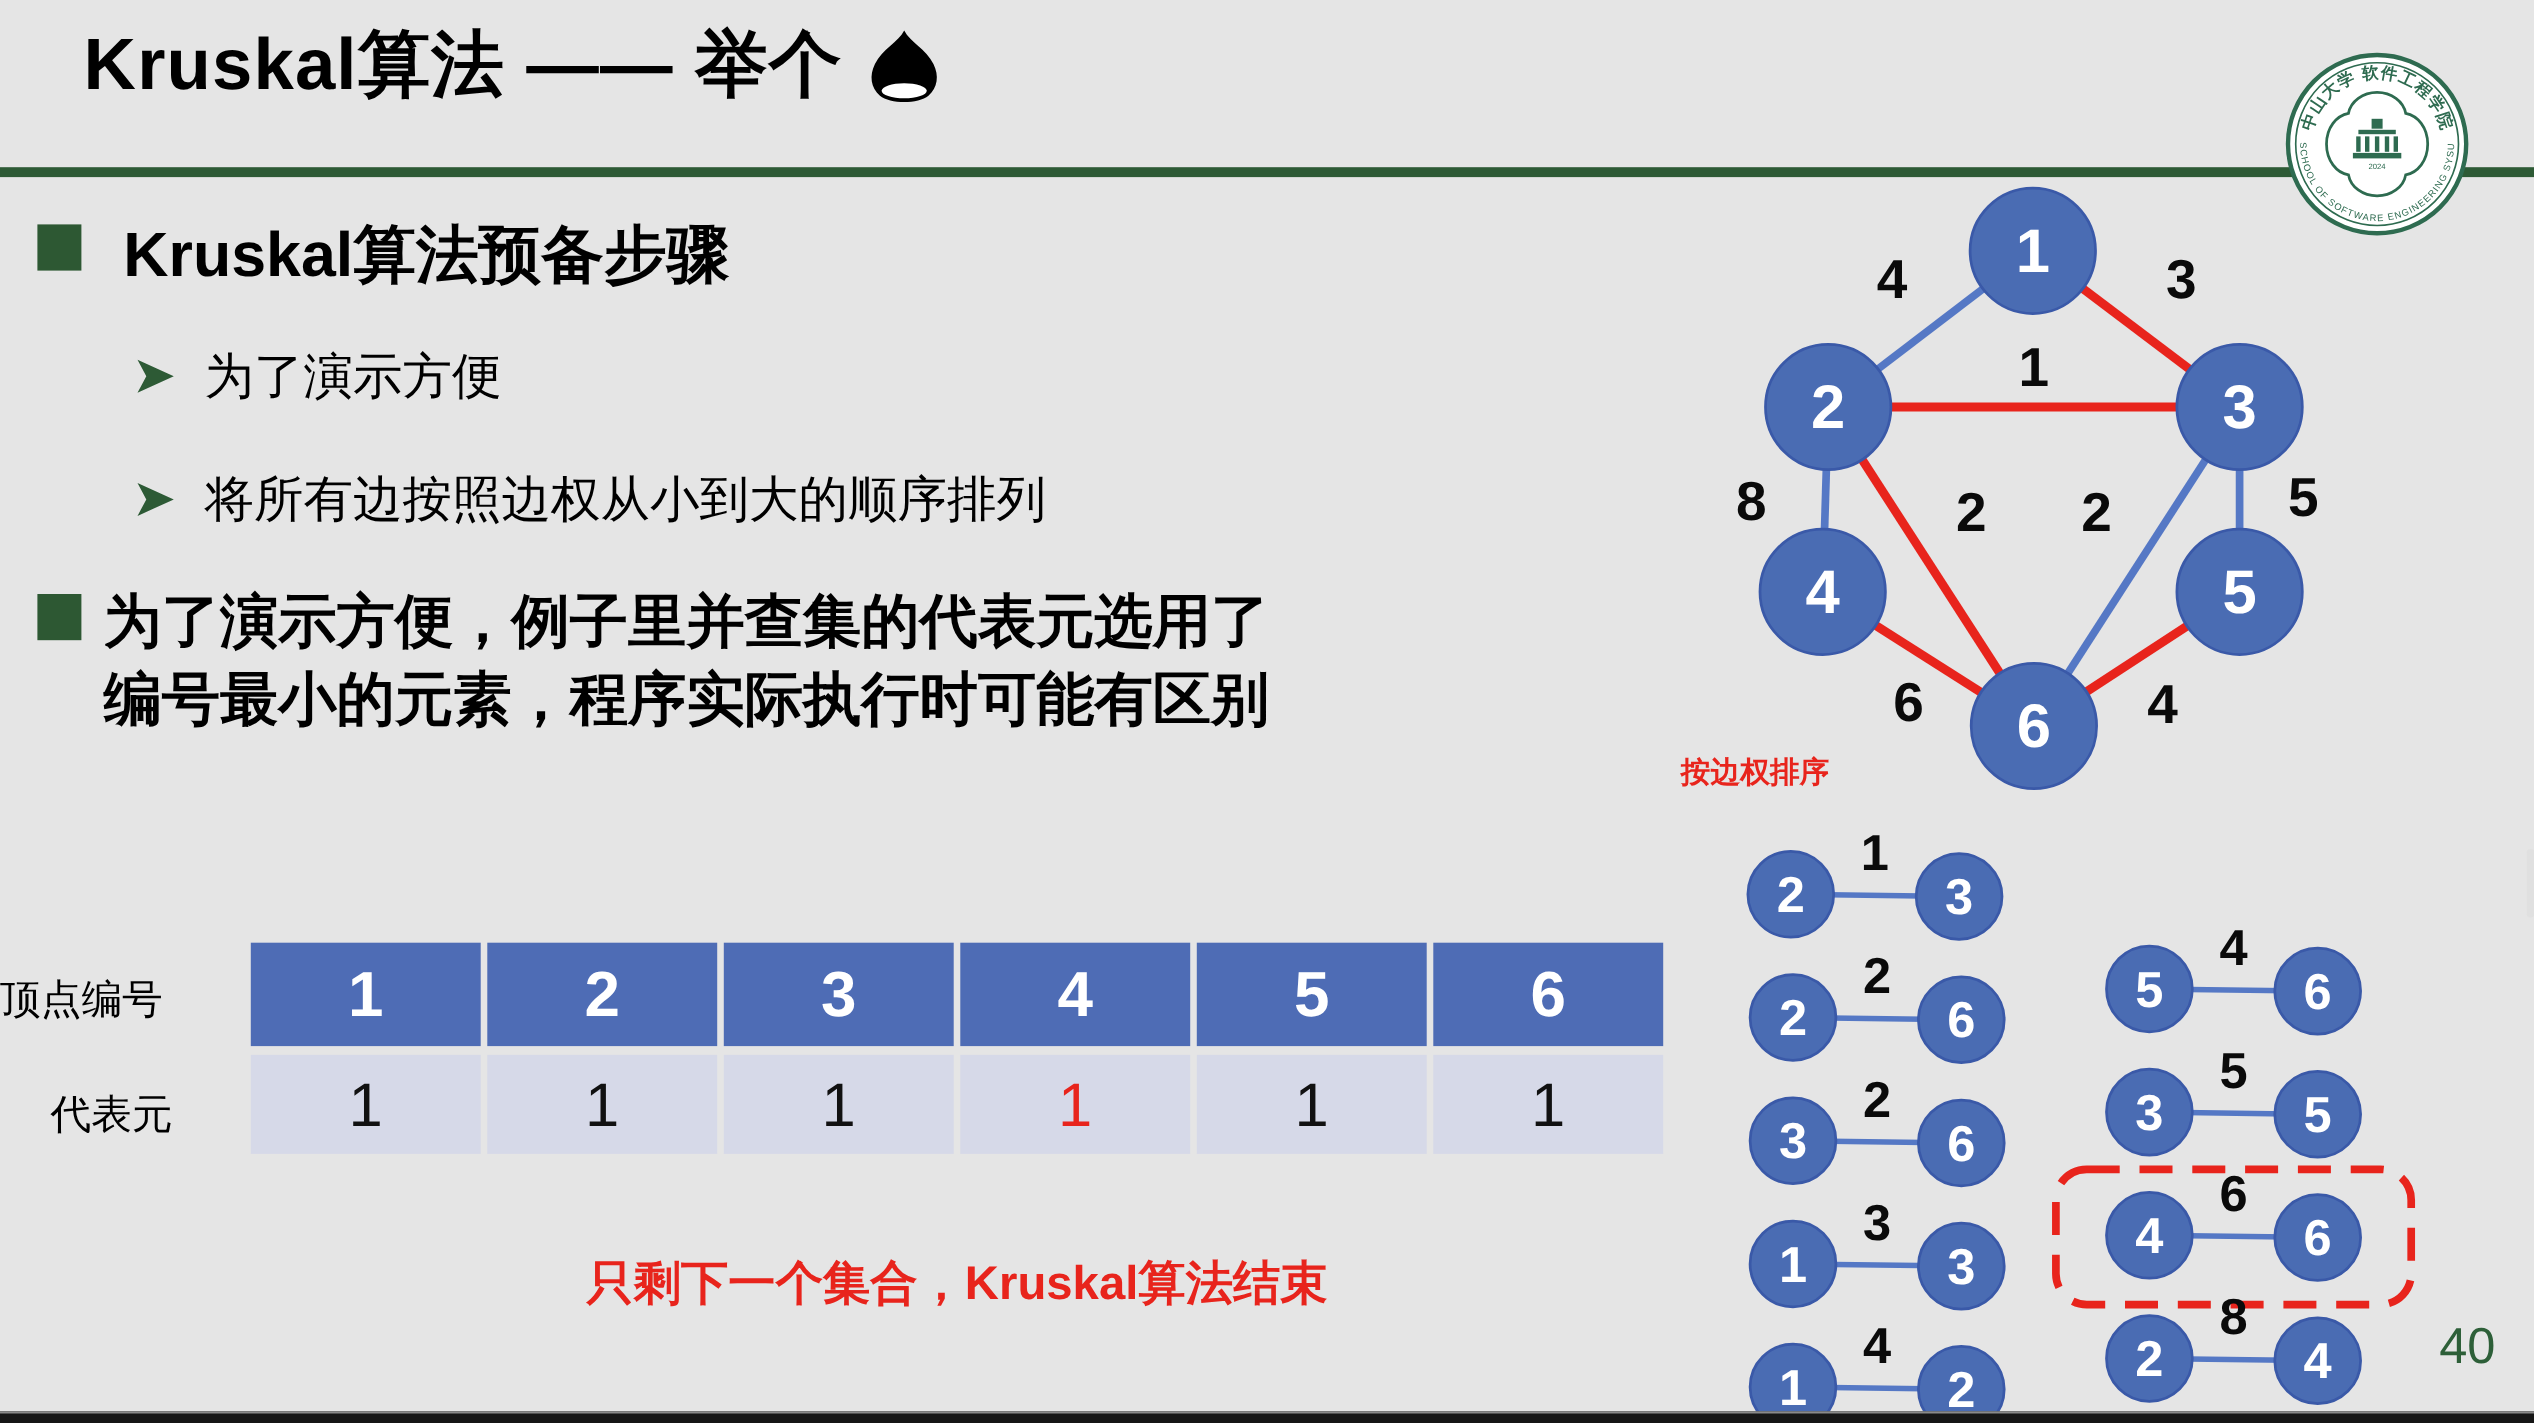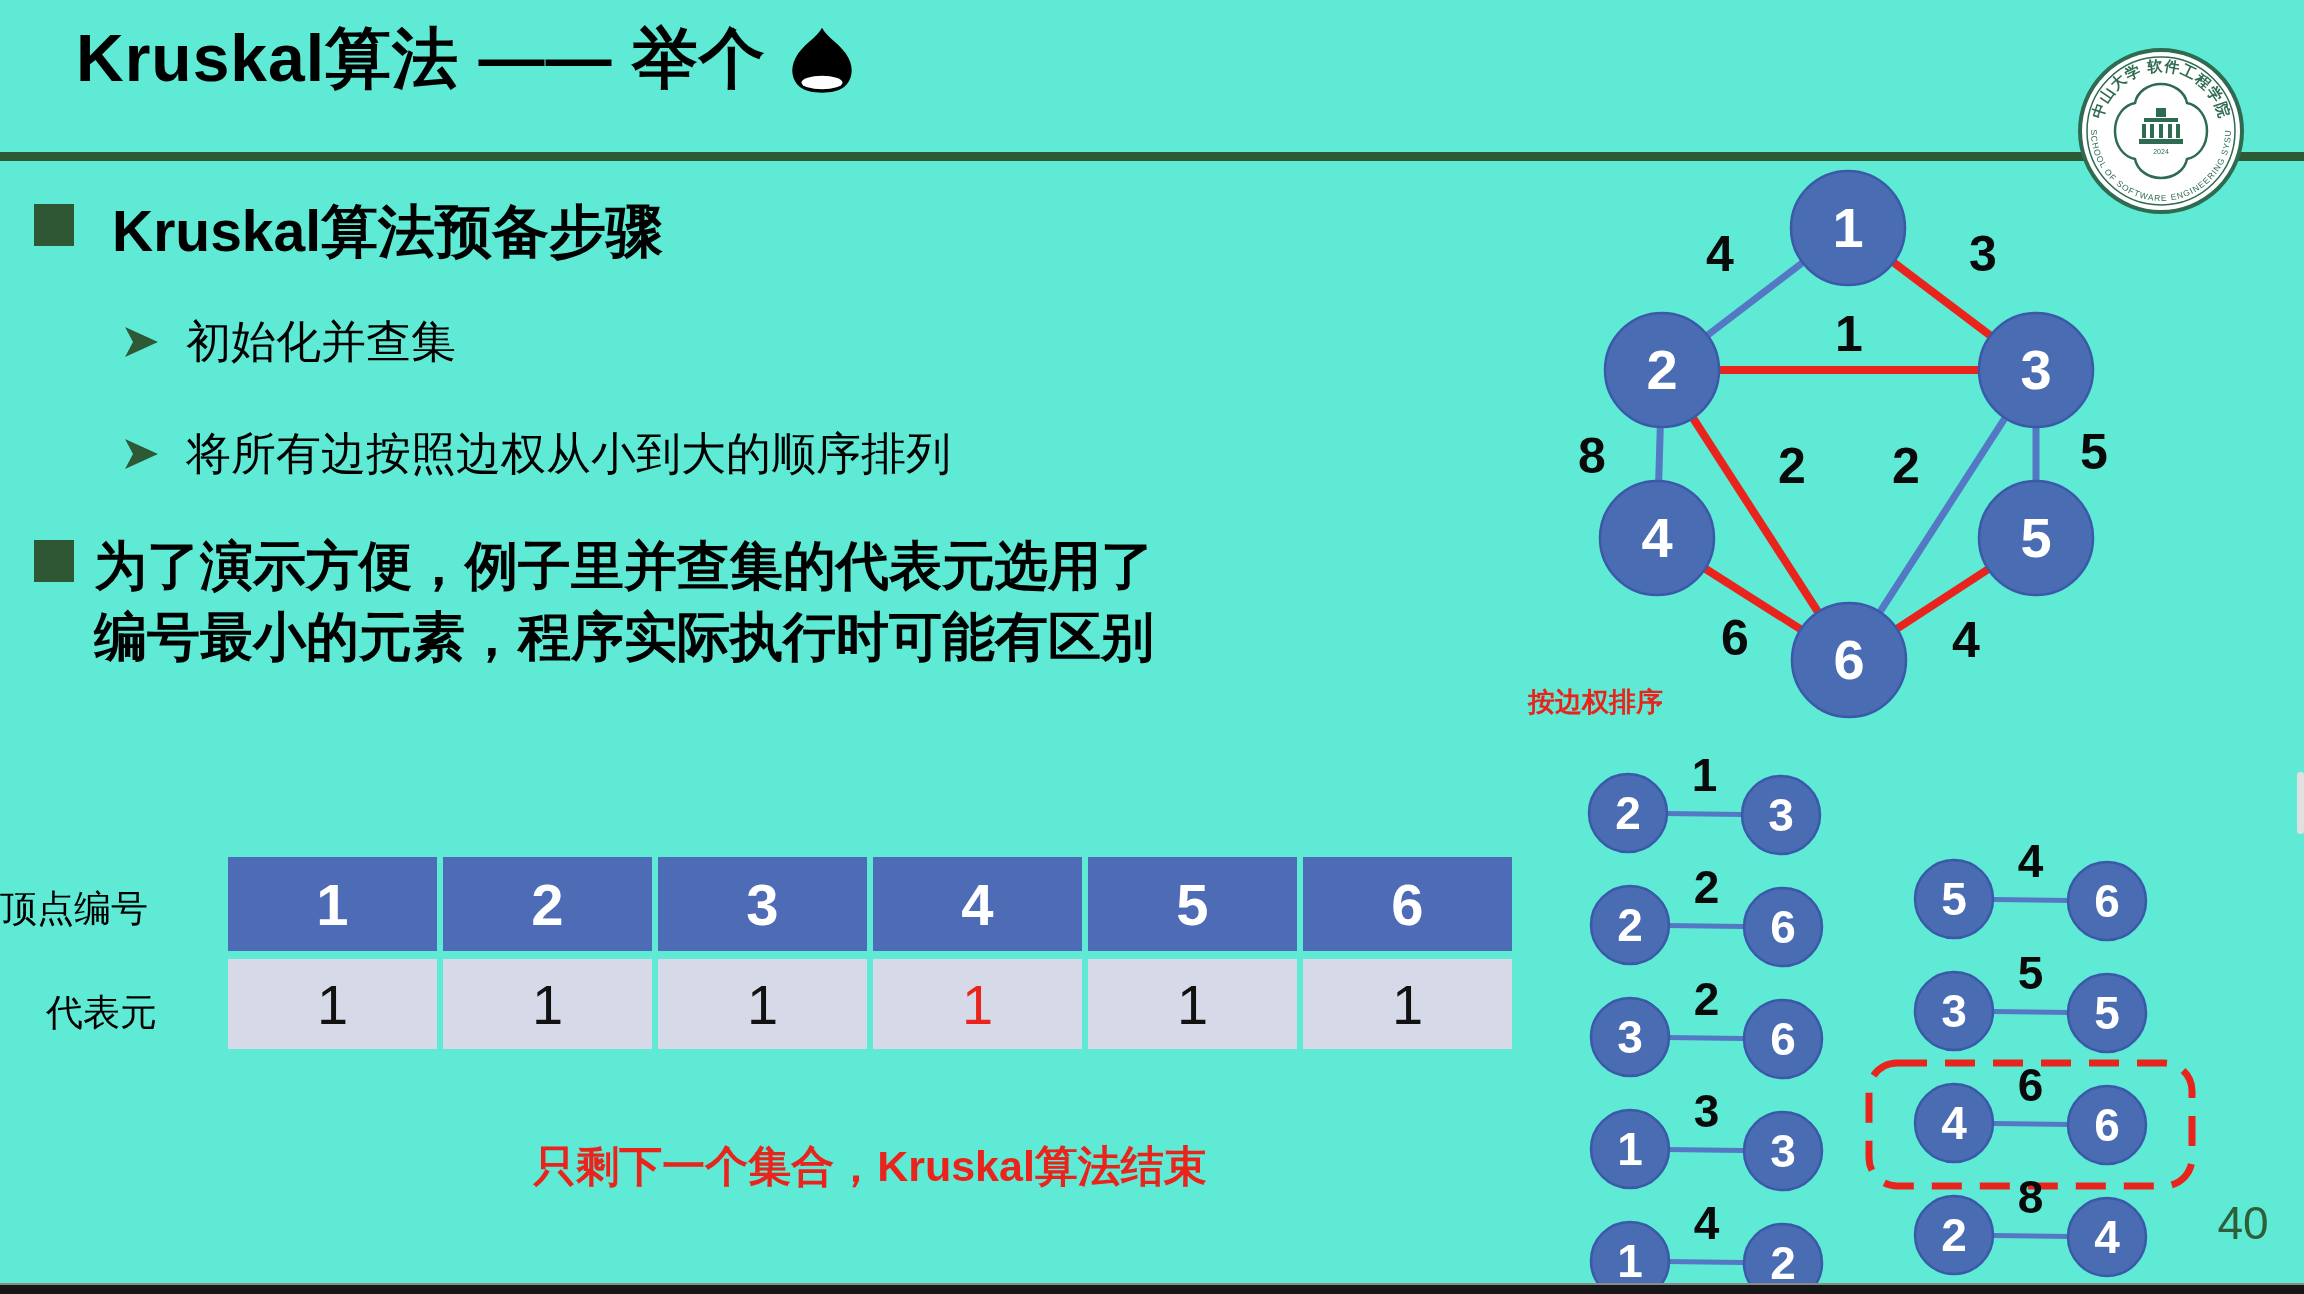--- a/index.html
+++ b/index.html
@@ -1,16 +1,16 @@
 <!DOCTYPE html>
 <html><head>
 <meta charset="utf-8">
 <style>
   html,body{margin:0;padding:0;background:#fff;}
-  .slide{position:relative;width:2304px;height:1294px;background:#5eead4;overflow:hidden;
+  .slide{position:relative;width:2304px;height:1294px;background:#e5e5e5;overflow:hidden;
          font-family:"Liberation Sans","DejaVu Sans",sans-serif;color:#000;}
   
   .title{position:absolute;left:76px;top:14px;display:flex;align-items:center;gap:18px;}
   .title-text{font-size:66px;font-weight:700;letter-spacing:1px;white-space:nowrap;}
   .chestnut{width:76px;height:76px;margin-top:6px;}
   .green-rule{position:absolute;left:0;top:152px;width:2304px;height:9px;background:#2d5a35;}
   
   .seal{position:absolute;left:2076px;top:46px;width:170px;height:170px;}
   
   .h1-row{position:absolute;left:34px;top:194px;display:flex;align-items:flex-start;gap:38px;}
@@ -88,21 +88,21 @@
 
   <div class="h1-row">
     <div class="sq"></div>
     <div class="h1-text">Kruskal算法预备步骤</div>
   </div>
 
   <div class="sub sub1">
     <svg class="arrow" viewBox="0 0 36 36">
       <polygon points="1,3 34,18 1,33 9,18" fill="#2d5a35"></polygon>
     </svg>
-    <div class="sub-text">初始化并查集</div>
+    <div class="sub-text">为了演示方便</div>
   </div>
 
   <div class="sub sub2">
     <svg class="arrow" viewBox="0 0 36 36">
       <polygon points="1,3 34,18 1,33 9,18" fill="#2d5a35"></polygon>
     </svg>
     <div class="sub-text">将所有边按照边权从小到大的顺序排列</div>
   </div>
 
   <div class="h2-row">

